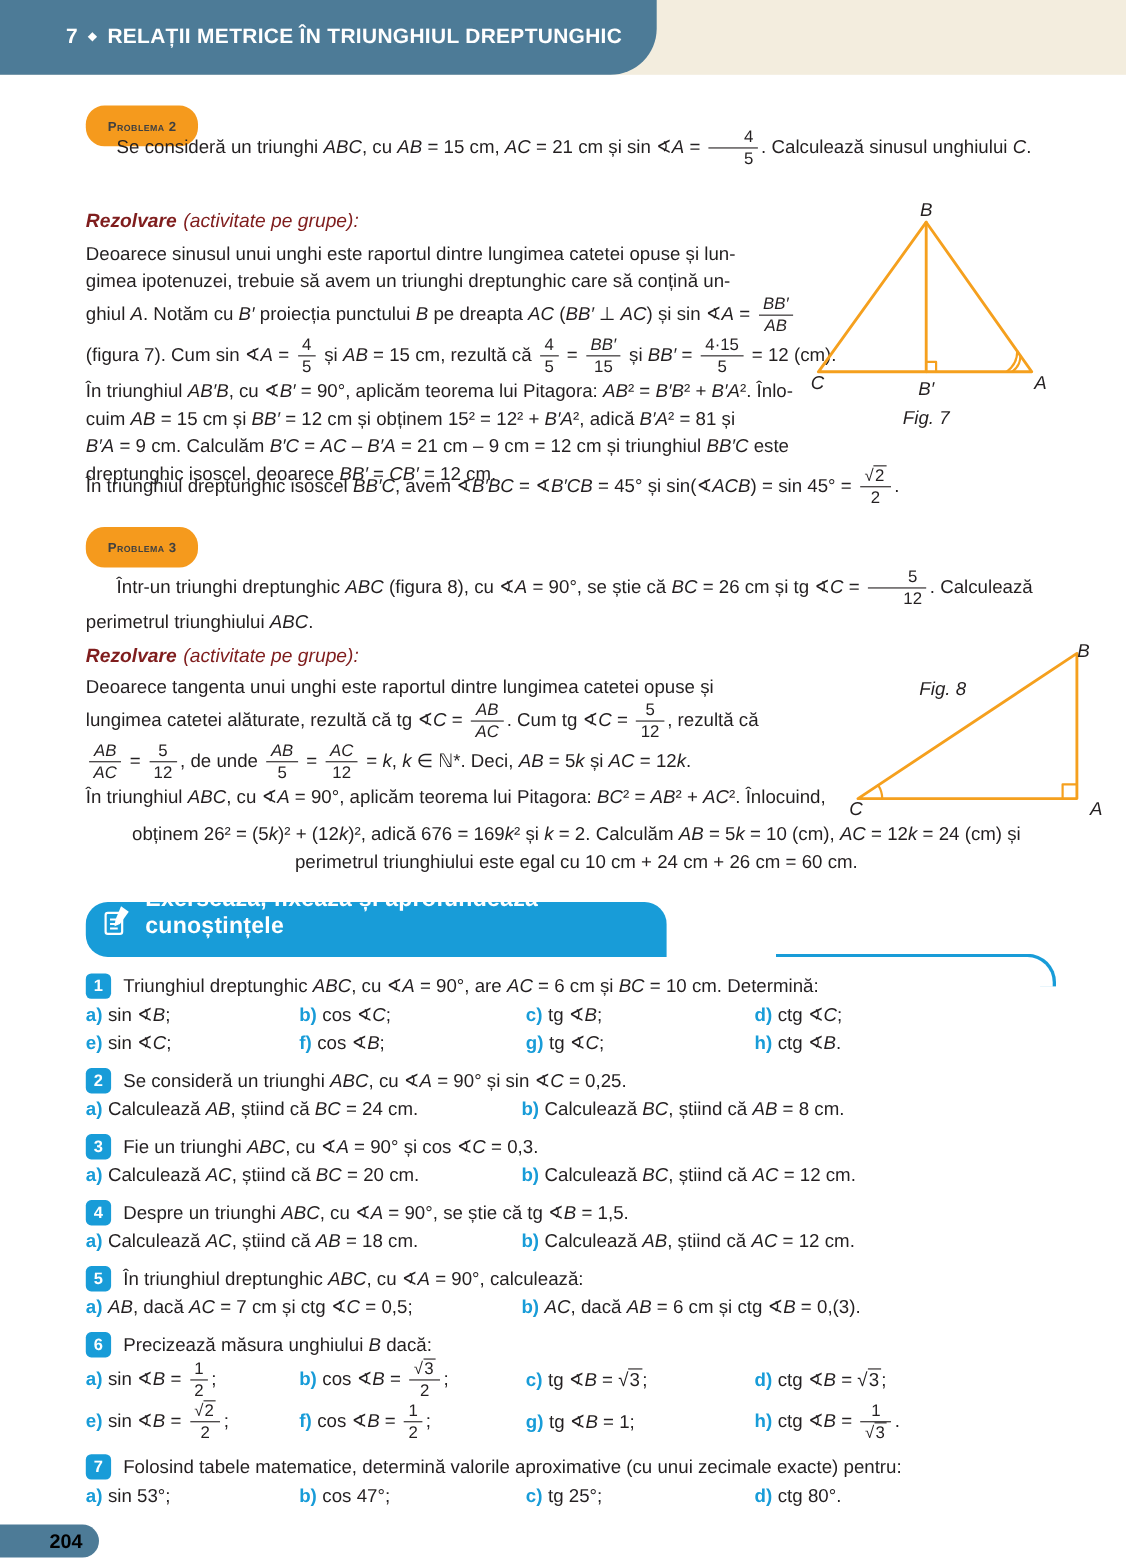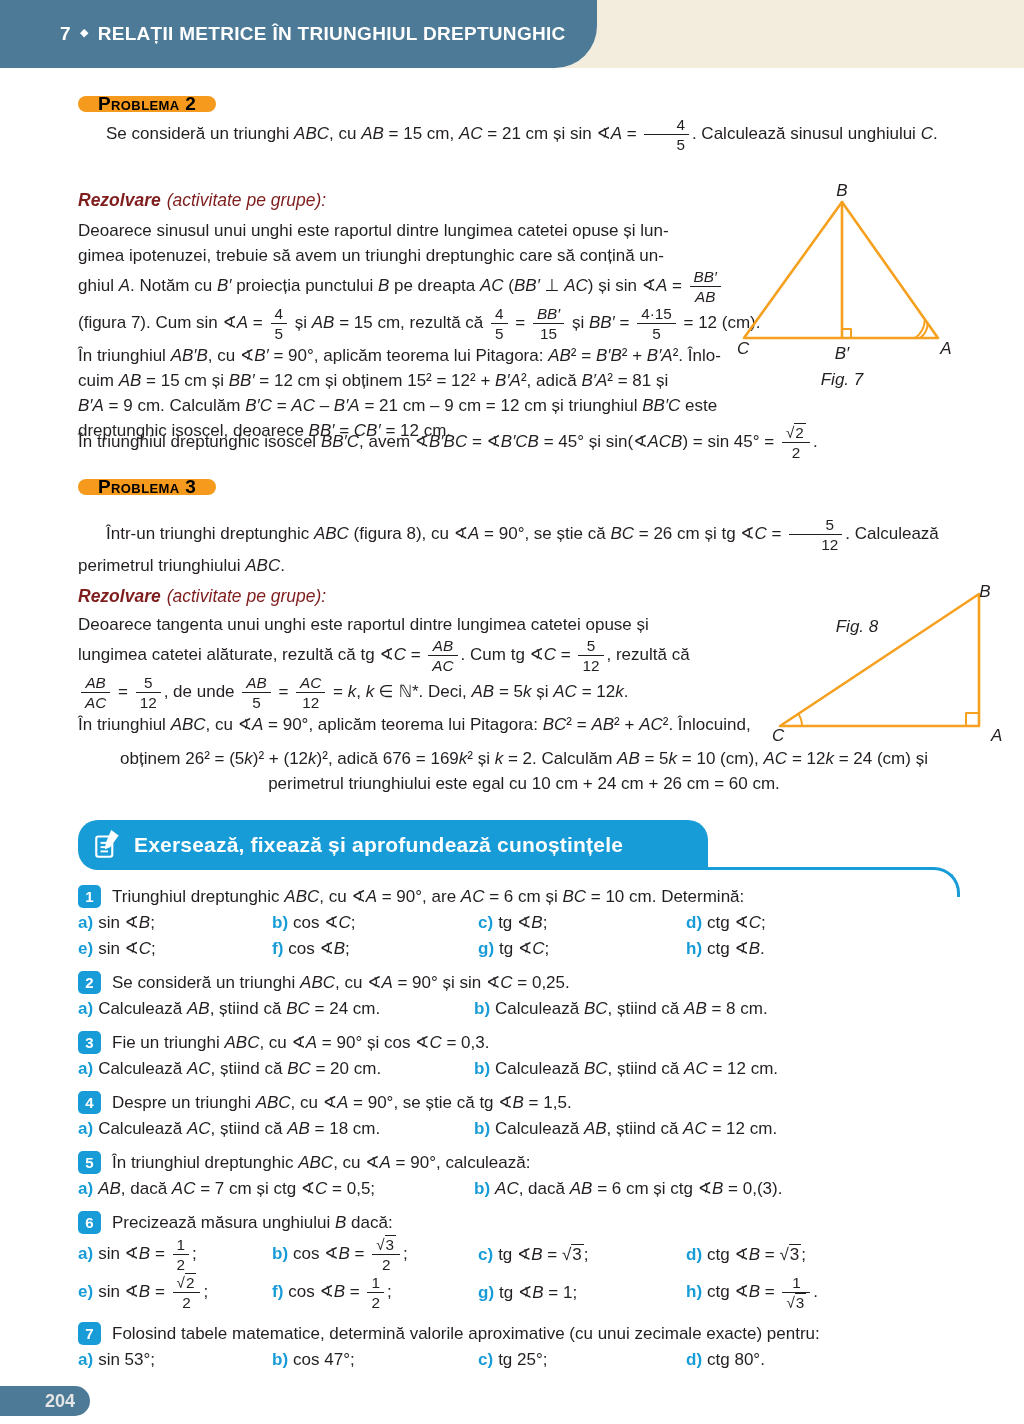--- a/index.html
+++ b/index.html
@@ -7,23 +7,23 @@
         font-family:"Liberation Sans","DejaVu Sans",sans-serif;color:#231f20;}
 
   
   .top-band{position:absolute;left:0;top:0;width:1024px;height:68px;background:#f3edde;}
   .chapter-bar{position:absolute;left:0;top:0;width:597px;height:68px;background:#4d7b97;
                border-bottom-right-radius:42px;display:flex;align-items:center;
                padding-left:60px;box-sizing:border-box;color:#fff;font-weight:bold;font-size:19px;letter-spacing:.3px;}
   .chapter-bar .sep{font-size:11px;margin:0 9px;position:relative;top:-2px;}
 
   
-  .prob-badge{position:absolute;left:78px;height:16px;background:#f59a1d;border-radius:17px;
-              color:#000000;display:flex;align-items:center;justify-content:center;
-              font-weight:bold;font-variant:small-caps;font-size:19px;padding:0 20px;letter-spacing:.4px;}
+  .prob-badge{position:absolute;left:78px;height:37px;background:#f59a1d;border-radius:17px;
+              color:#404040;display:flex;align-items:center;justify-content:center;
+              font-weight:bold;font-variant:small-caps;font-size:12px;padding:0 20px;letter-spacing:.4px;}
 
   
   .tblock{position:absolute;font-size:17px;line-height:25px;}
   .tline{white-space:nowrap;}
   .indent-first .tline:first-child{text-indent:28px;}
   .statement{text-indent:28px;}
   i{font-style:italic;}
 
   .rez{position:absolute;color:#7f1d1d;font-size:17.5px;font-style:italic;}
   .rez .rez-label{font-weight:bold;margin-right:6px;}
@@ -34,38 +34,38 @@
   .frac .den{display:block;padding:1px 4px 0;}
   .sqrt{white-space:nowrap;}
   .sqrt .rad{border-top:1.6px solid currentColor;padding:0 2px 0 1px;}
 
   
   .fig{position:absolute;}
   .fig text{font-size:17px;font-style:italic;fill:#231f20;font-family:"Liberation Sans","DejaVu Sans",sans-serif;}
   .fig .shape{stroke:#f5a01e;stroke-width:2.6;fill:none;stroke-linejoin:round;stroke-linecap:round;}
 
   
-  .banner{position:absolute;left:78px;top:820px;width:630px;height:50px;background:#189cd8;
-          border-radius:20px 20px 0 20px;display:flex;align-items:center;padding:16px 14px;box-sizing:border-box;}
+  .banner{position:absolute;left:78px;top:820px;width:528px;height:50px;background:#189cd8;
+          border-radius:20px 20px 0 20px;display:flex;align-items:flex-end;padding:16px 14px;box-sizing:border-box;}
   .banner .btitle{color:#fff;font-weight:bold;font-size:21px;margin-left:10px;letter-spacing:.2px;}
   .banner-tail{position:absolute;left:705px;top:867px;width:252px;height:27px;
                border-top:3px solid #189cd8;border-right:3px solid #189cd8;border-top-right-radius:26px;}
 
   
   .ex-list{position:absolute;left:78px;top:884px;width:892px;font-size:17px;line-height:25px;}
   .ex-item{position:relative;margin-bottom:9px;}
   .ex-num{position:absolute;left:0;top:1px;width:23px;height:23px;background:#189cd8;border-radius:5px;
           color:#fff;font-weight:bold;font-size:15px;display:flex;align-items:center;justify-content:center;}
   .ex-intro{margin-left:34px;}
   .ex-parts{display:grid;column-gap:8px;row-gap:1px;margin-top:1px;align-items:center;}
   .part-label{color:#189cd8;font-weight:bold;margin-right:5px;}
 
   
   .page-tab{position:absolute;left:0;top:1386px;width:90px;height:30px;background:#4d7b97;
-            border-radius:0 15px 15px 0;color:#e5e5e5;font-weight:bold;font-size:18px;
+            border-radius:0 15px 15px 0;color:#000000;font-weight:bold;font-size:18px;
             display:flex;align-items:center;justify-content:flex-end;padding-right:15px;box-sizing:border-box;}
 </style>
 </head>
 <body>
 
 <div class="page">
 
   <div class="top-band"></div>
   <div class="chapter-bar">
     <span>7</span>

